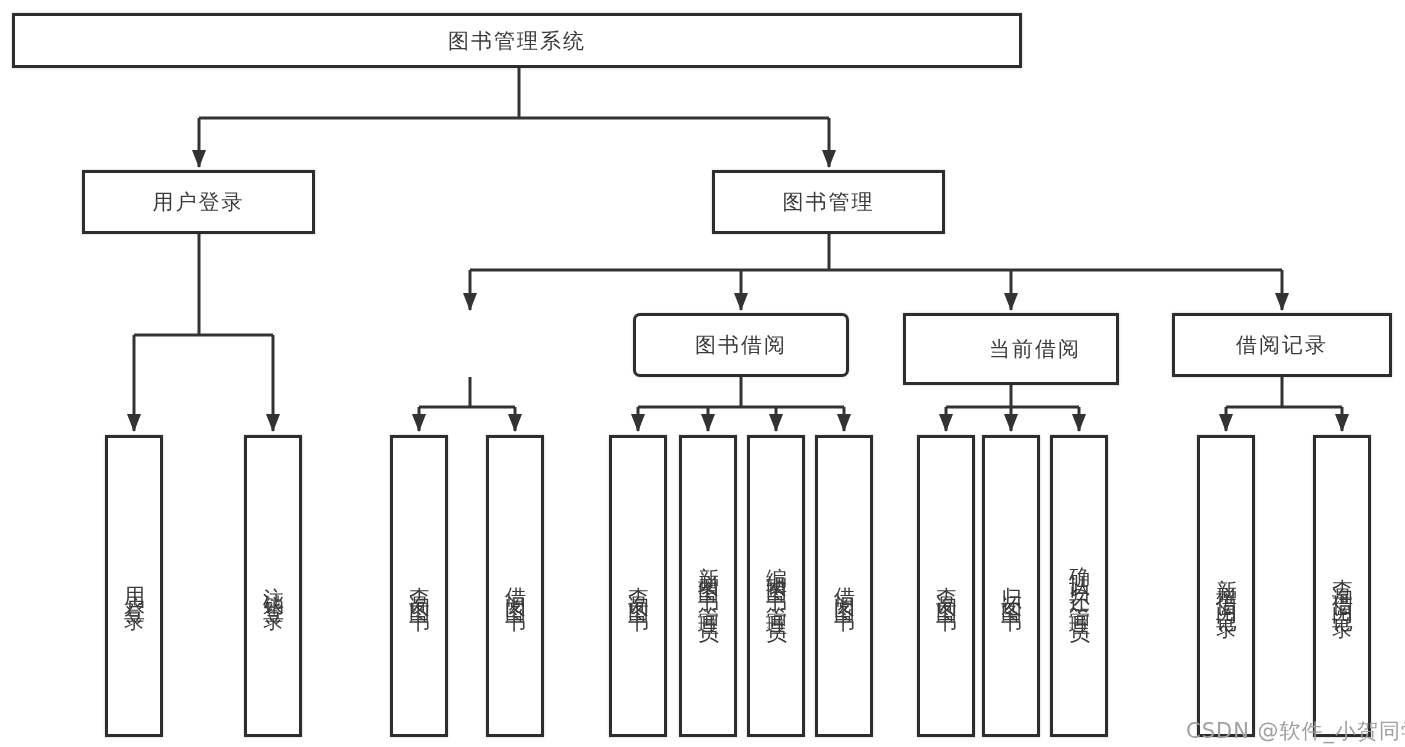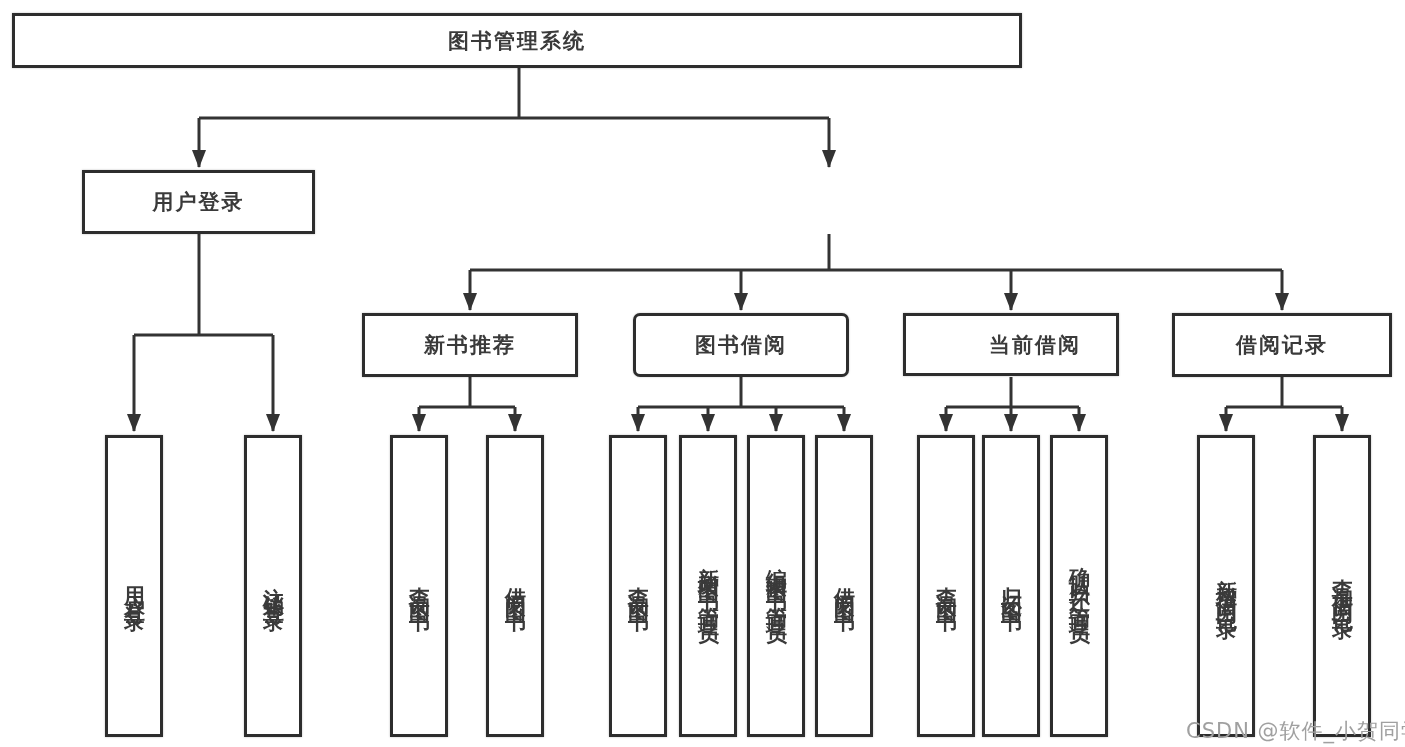--- a/index.html
+++ b/index.html
@@ -44,21 +44,20 @@
     display:flex;
     align-items:center;
     justify-content:center;
     box-shadow:0 0 2px rgba(0,0,0,0.25);
   }
   .node .lbl{
     color:var(--text);
     font-size:21px;
     letter-spacing:2px;
     white-space:nowrap;
-    font-weight:bold;
   }
   .leaf .lbl{
     writing-mode:vertical-rl;
     text-orientation:mixed;
     font-size:21px;
     letter-spacing:8px;
     line-height:1;
     white-space:normal;
   }
   .watermark{
@@ -125,28 +124,28 @@
     <path d="M1342,407 V431" marker-end="url(#arrowhead)"></path>
   </svg>
 
   <div class="node" style="left:12px;top:13px;width:1010px;height:55px;">
     <span class="lbl">图书管理系统</span>
   </div>
 
   <div class="node" style="left:82px;top:170px;width:233px;height:64px;">
     <span class="lbl">用户登录</span>
   </div>
+  <div class="node" style="left:712px;top:170px;width:233px;height:64px;">
+    <span class="lbl">图书管理</span>
+  </div>
 
-  <div class="node" style="left:362px;top:313px;width:216px;height:64px;">
-    <span class="lbl">新书推荐</span>
-  </div>
   <div class="node" style="left:633px;top:313px;width:216px;height:64px;border-radius:7px;">
     <span class="lbl">图书借阅</span>
   </div>
-  <div class="node" style="left:903px;top:313px;width:216px;height:63px;padding-left:48px;">
+  <div class="node" style="left:903px;top:313px;width:216px;height:72px;padding-left:48px;">
     <span class="lbl">当前借阅</span>
   </div>
   <div class="node" style="left:1172px;top:313px;width:220px;height:64px;">
     <span class="lbl">借阅记录</span>
   </div>
 
   <div class="node leaf" style="left:105px;top:435px;width:58px;height:302px;">
     <span class="lbl">用户登录</span>
   </div>
   <div class="node leaf" style="left:244px;top:435px;width:58px;height:302px;">

